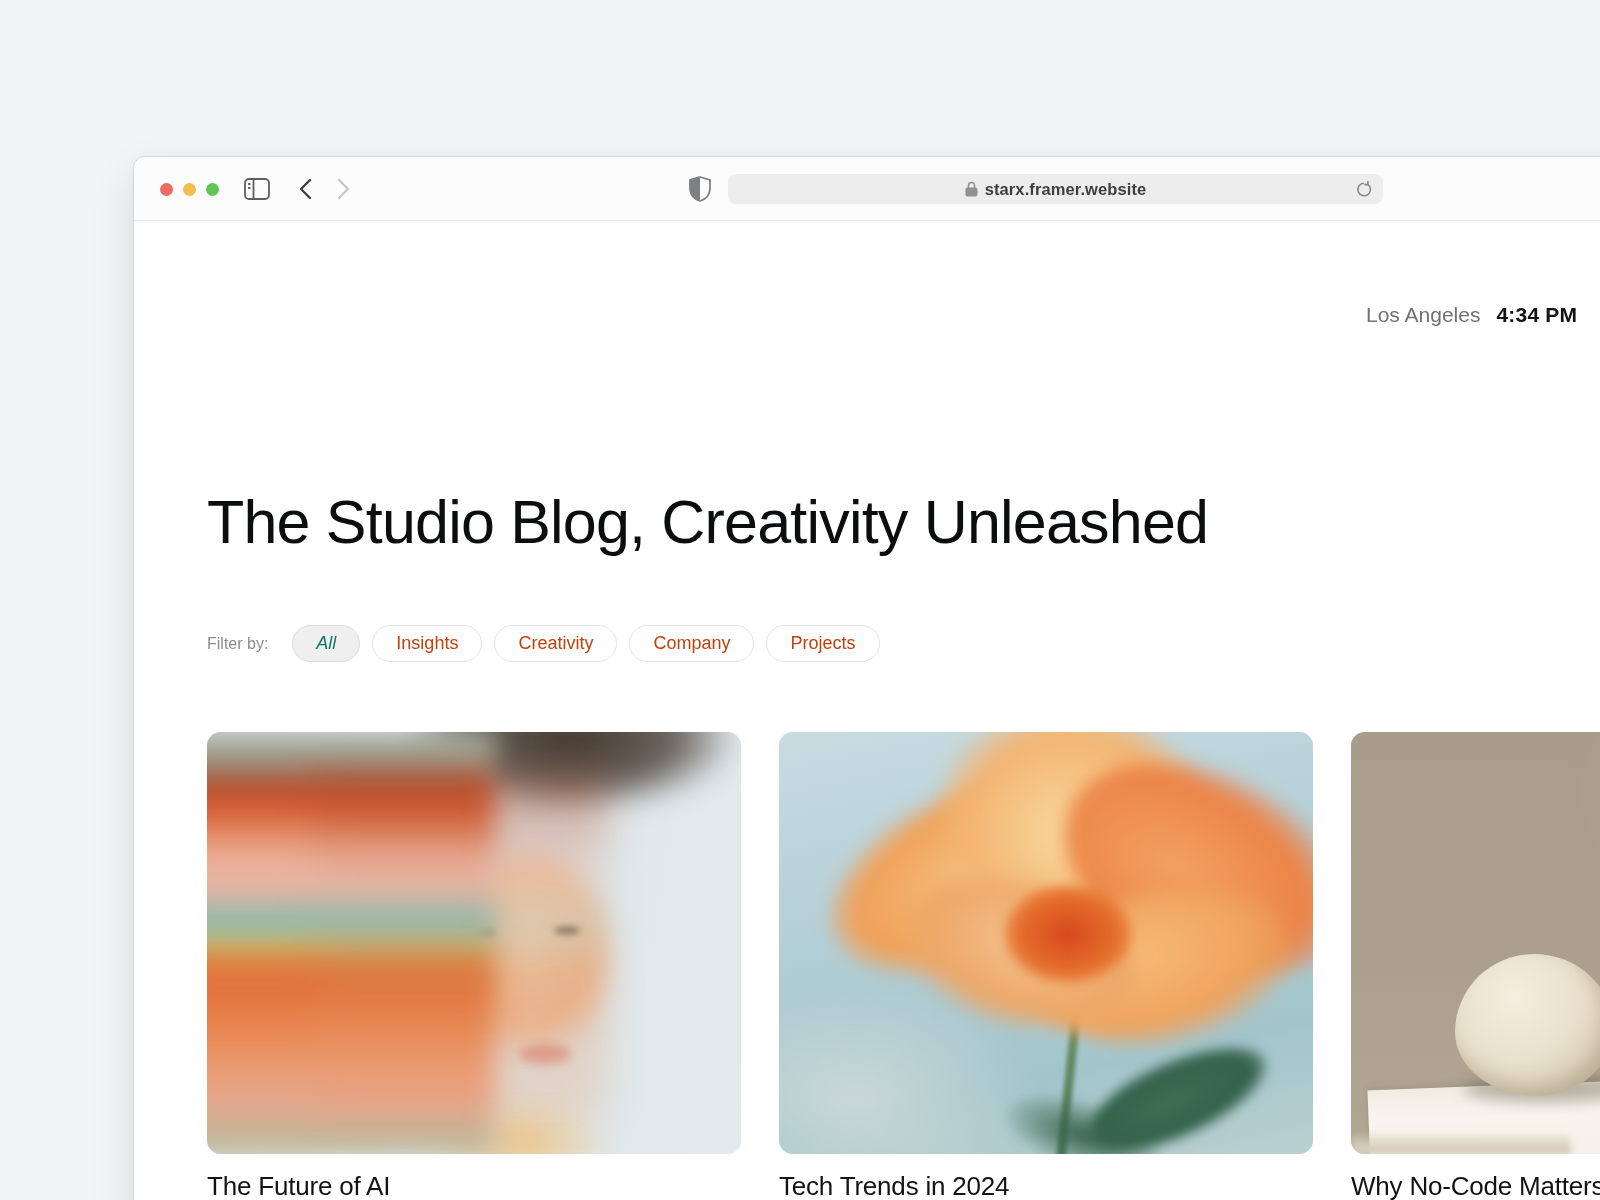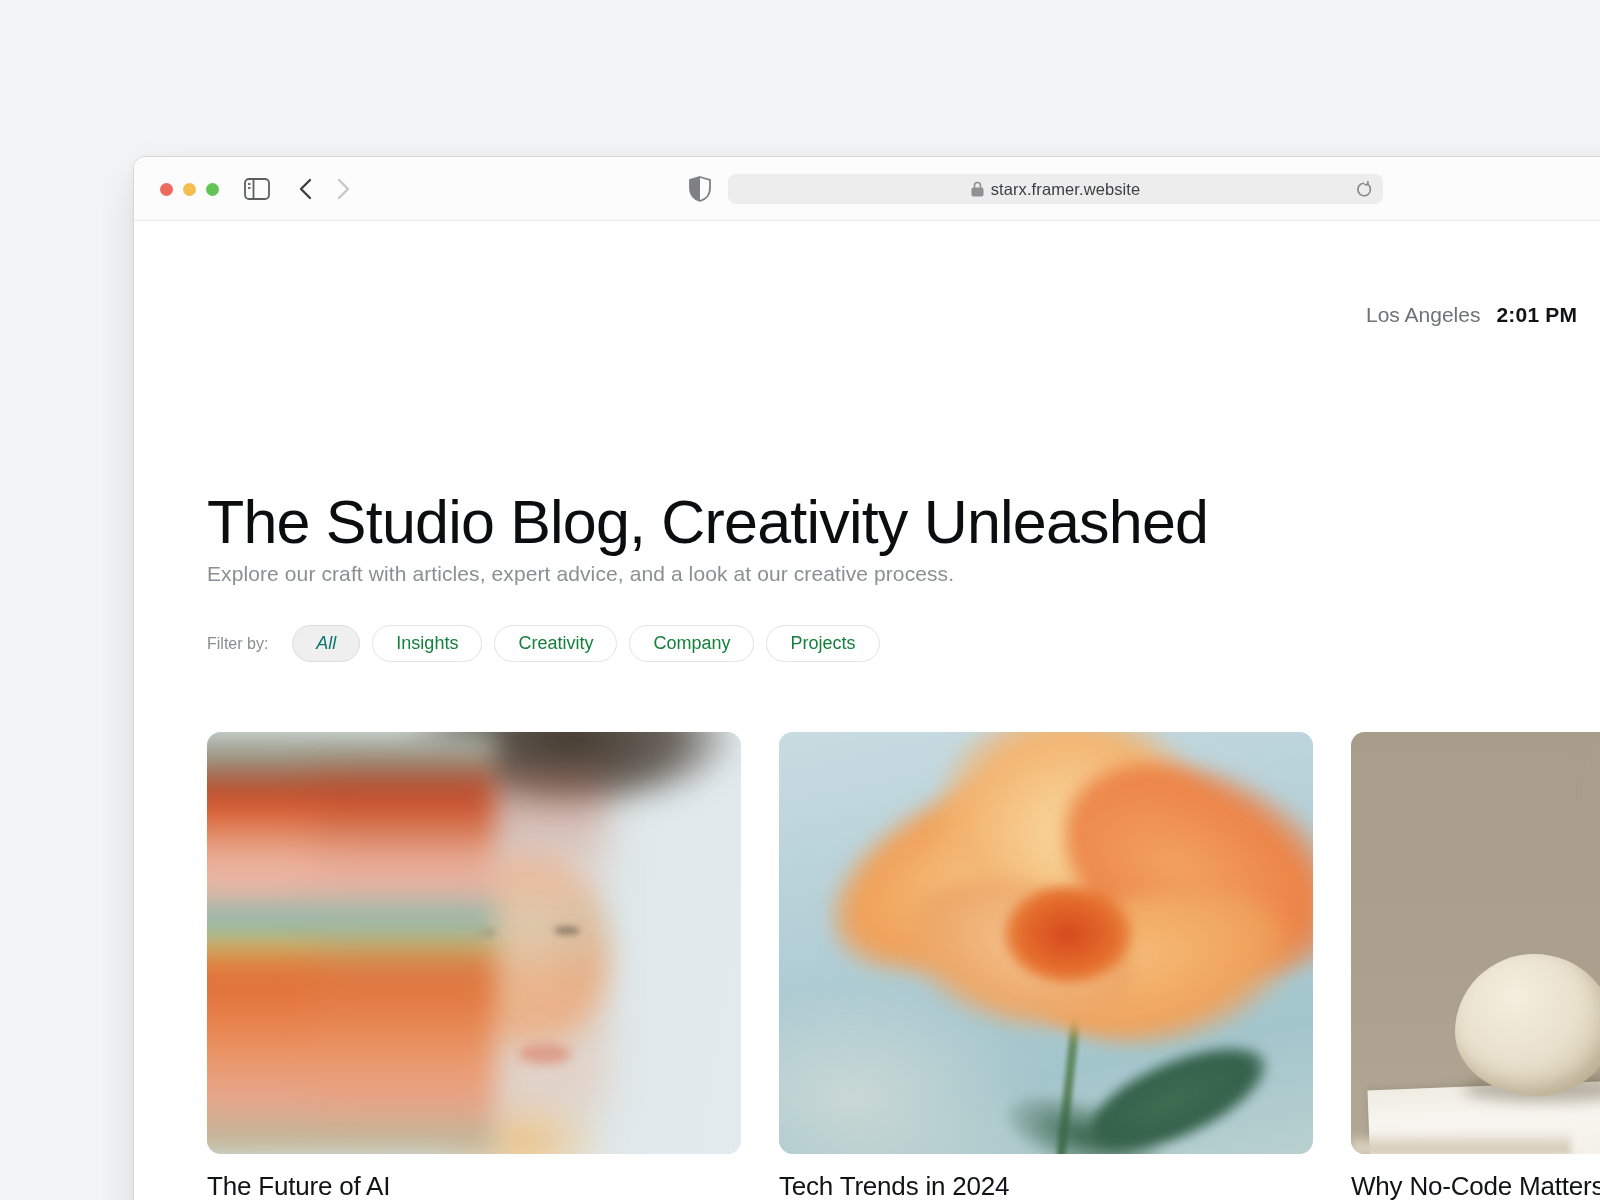--- a/index.html
+++ b/index.html
@@ -41,20 +41,21 @@
   .i-shield { left: 552px; width: 28px; color: #7f8082; }
 
   .urlbar {
     position: absolute;
     left: 594px; top: 17px;
     width: 655px; height: 30px;
     background: #ededee;
     border-radius: 8px;
     display: flex; align-items: center; justify-content: center;
     gap: 7px;
+    font-weight: bold;
   }
   .urlbar .lock { color: #8f9092; display: flex; }
   .urlbar .url-text { font-size: 16.5px; color: #3e3f42; letter-spacing: 0.1px; }
   .urlbar .reload {
     position: absolute; right: 9px; top: 4px;
     width: 22px; height: 22px;
     display: flex; align-items: center; justify-content: center;
     color: #87888a;
   }
 
@@ -81,21 +82,21 @@
     position: absolute; left: 73px; top: 341px;
     font-size: 21px; color: #8b8f93; letter-spacing: 0.1px;
   }
 
   .filter-row { position: absolute; left: 73px; top: 404px; display: flex; align-items: center; }
   .filter-label { font-size: 16px; color: #8a8c8f; margin-right: 12px; }
   .pill {
     height: 37px; border-radius: 19px;
     display: inline-flex; align-items: center; justify-content: center;
     padding: 0 23px; margin-left: 12px;
-    font-size: 18px; color: #15803d;
+    font-size: 18px; color: #c2410c;
     background: #ffffff; border: 1px solid #e2e3e4;
     cursor: pointer;
   }
   .pill.active { background: #efefef; border-color: #dcdcdd; color: #0f766e; font-style: italic; }
 
   .cards { position: absolute; left: 73px; top: 511px; display: flex; gap: 38px; }
   .card { width: 534px; flex: 0 0 534px; }
   .thumb {
     position: relative; width: 534px; height: 422px;
     border-radius: 14px; overflow: hidden;
@@ -252,26 +253,25 @@
         </svg>
       </span>
     </div>
   </div>
 
   <div class="site">
 
     <div class="site-header">
       <div class="header-meta">
         <span class="loc">Los Angeles</span>
-        <span class="clock">2:01 PM</span>
+        <span class="clock">4:34 PM</span>
       </div>
     </div>
 
     <h1 class="hero-title">The Studio Blog, Creativity Unleashed</h1>
-    <p class="hero-subtitle">Explore our craft with articles, expert advice, and a look at our creative process.</p>
 
     <div class="filter-row">
       <span class="filter-label">Filter by:</span>
       <span class="pill active">All</span>
       <span class="pill">Insights</span>
       <span class="pill">Creativity</span>
       <span class="pill">Company</span>
       <span class="pill">Projects</span>
     </div>
 

